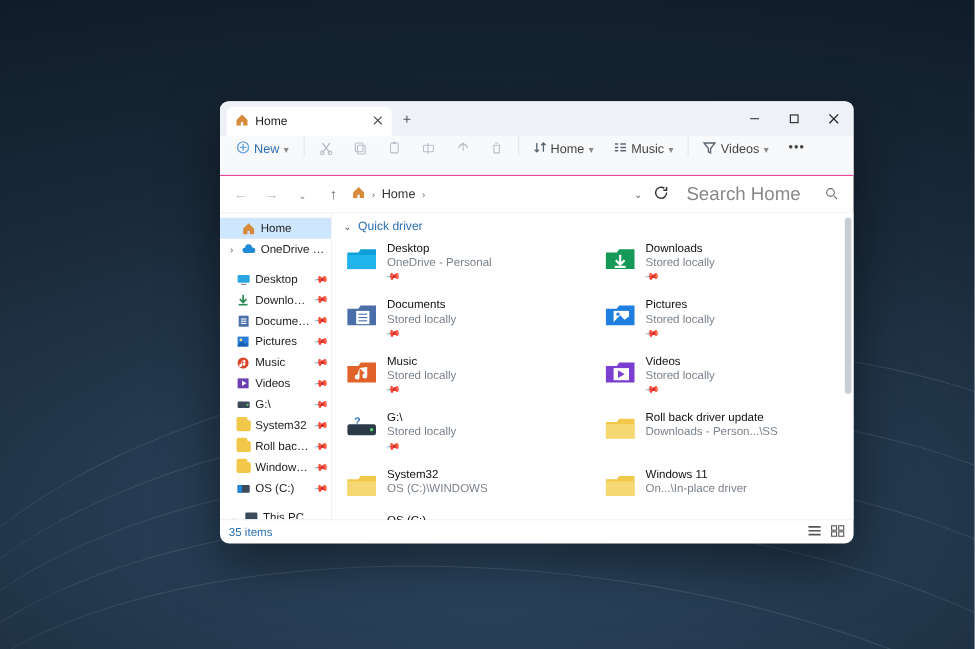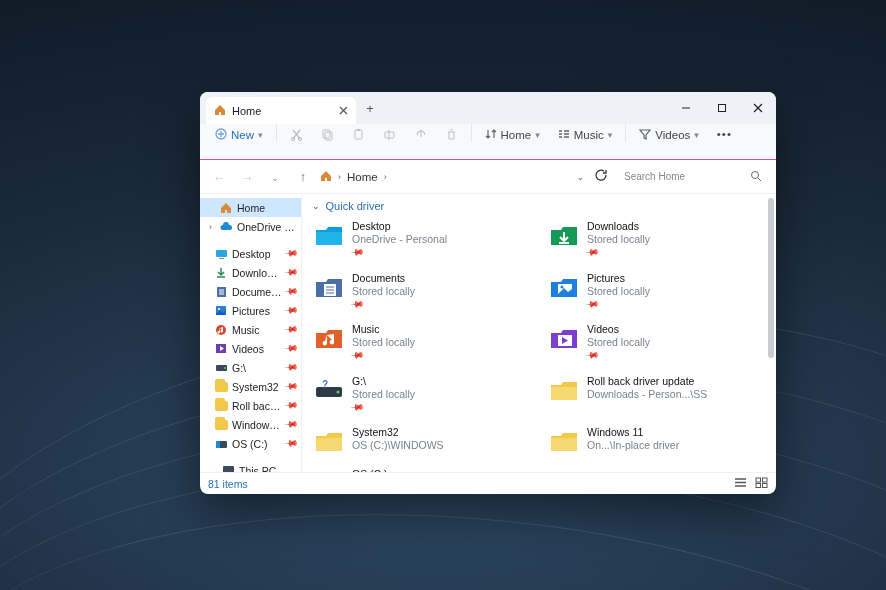--- a/index.html
+++ b/index.html
@@ -49,21 +49,21 @@
   
   .navrow {
     height:34px; display:flex; align-items:center; padding:0 8px; gap:6px;
     border-bottom:1px solid #eef2f7; font-size:11.5px; color:#333;
   }
   .navarrow { width:22px; text-align:center; color:#666; font-size:13px; }
   .navarrow.disabled { color:#c2c7cd; }
   .crumbs { display:flex; align-items:center; gap:6px; flex:1; }
   .crumbs .chev { color:#666; }
   .searchbox { margin-left:auto; width:150px; height:22px; display:flex; align-items:center;
-    padding:0 6px; color:#888; font-size:10px; gap:6px; }
+    padding:0 6px; color:#888; font-size:17px; gap:6px; }
   .refresh { width:22px; text-align:center; color:#444; }
 
   
   .body { flex:1; display:flex; min-height:0; }
   .sidebar { width:102px; border-right:1px solid #eef2f7; overflow:hidden; font-size:10.5px; padding:4px 0; color:#222;}
   .srow { display:flex; align-items:center; height:19px; padding:0 4px 0 6px; gap:4px; white-space:nowrap; }
   .srow.sel { background:#cfe6ff; }
   .srow .exp { width:9px; font-size:9px; color:#555; text-align:center; }
   .srow .ic { width:14px; display:flex; align-items:center; justify-content:center; }
   .srow .lbl { overflow:hidden; text-overflow:ellipsis; flex:1; }
@@ -516,21 +516,21 @@
               <div class="ttext">
                 <div class="t1">OS (C:)</div>
               </div>
             </div>
           </div>
       </div>
     </div>
   </div>
 
   <div class="statusbar">
-    <span>81 items</span>
+    <span>35 items</span>
     <div class="viewbtns">
       <span><svg width="13" height="11">
             <path d="M1 2 H12 M1 5.5 H12 M1 9 H12" stroke="#555" stroke-width="1.5"></path>
           </svg></span>
       <span><svg width="13" height="11">
             <rect x="1" y="1" width="4.5" height="4" stroke="#555" fill="none"></rect>
             <rect x="7.5" y="1" width="4.5" height="4" stroke="#555" fill="none"></rect>
             <rect x="1" y="6.5" width="4.5" height="4" stroke="#555" fill="none"></rect>
             <rect x="7.5" y="6.5" width="4.5" height="4" stroke="#555" fill="none"></rect>
           </svg></span>

